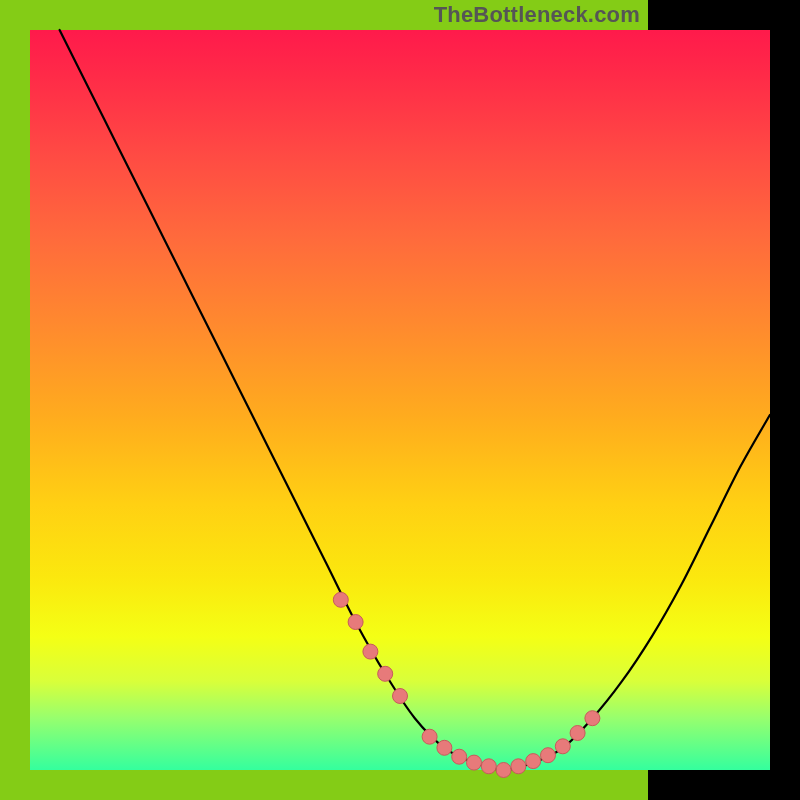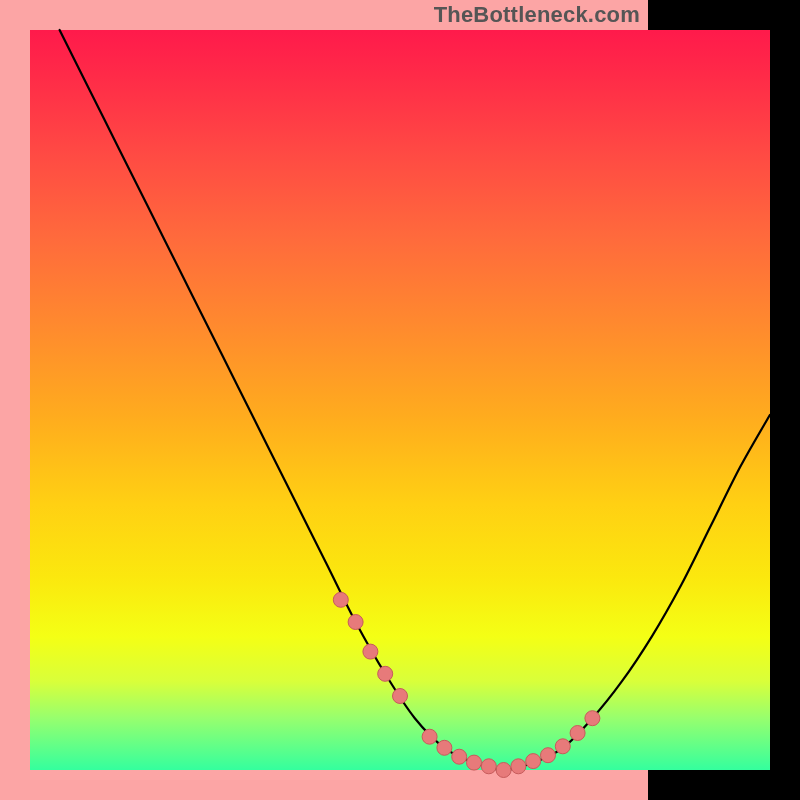--- a/index.html
+++ b/index.html
@@ -10,21 +10,21 @@
     background: #000;
     overflow: hidden;
     font-family: Arial, Helvetica, sans-serif;
   }
   .frame {
     position: absolute;
     left: 0;
     top: 0;
     width: 648px;
     height: 800px;
-    background: #fca5a5;
+    background: #84cc16;
   }
   .watermark {
     position: absolute;
     top: 2px;
     right: 8px;
     color: #555;
     font-size: 22px;
     font-weight: 600;
     letter-spacing: 0.2px;
     user-select: none;

